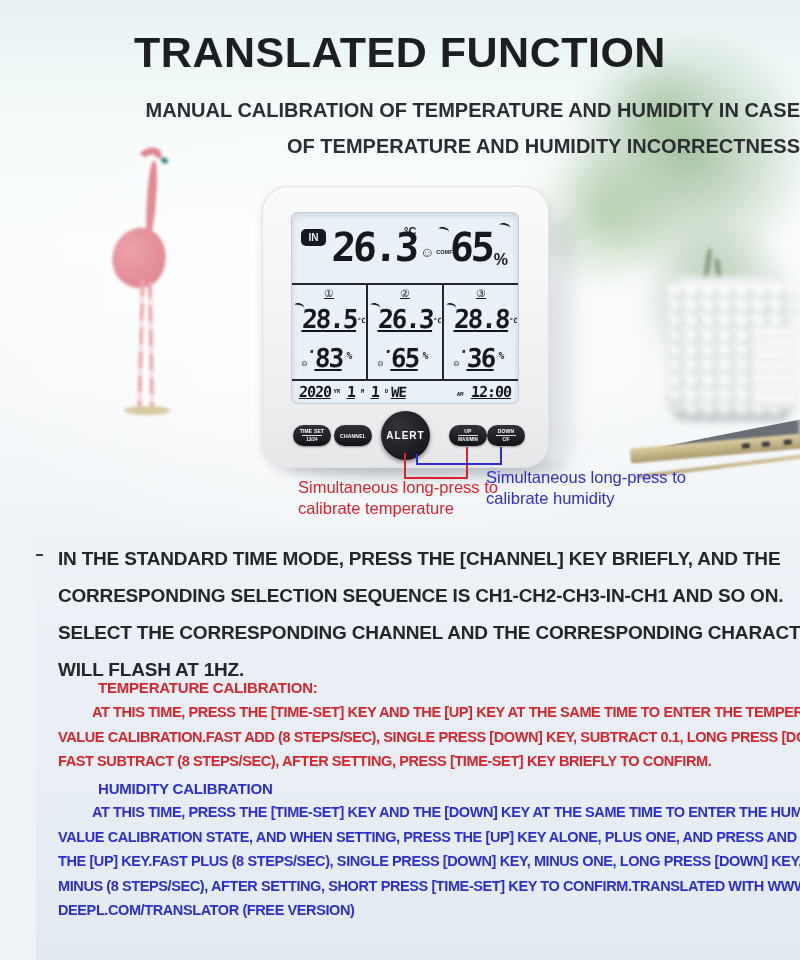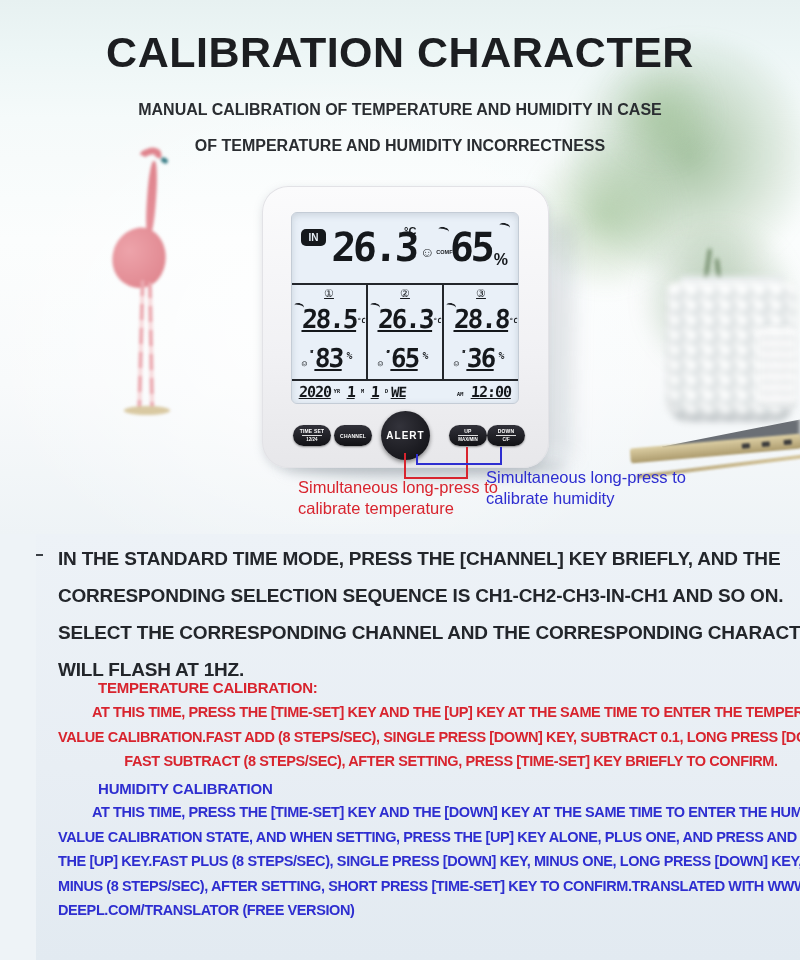--- a/index.html
+++ b/index.html
@@ -46,21 +46,21 @@
   .fl-head{position:absolute; left:40px; top:0; width:24px; height:17px; border:7px solid #df848d; border-bottom-color:transparent; border-left-color:transparent; border-radius:50%; transform:rotate(-18deg);}
   .fl-beak{position:absolute; left:63px; top:10px; width:7px; height:5px; background:#3a7d86; border-radius:2px; transform:rotate(28deg);}
   .fl-neck{position:absolute; left:49px; top:13px; width:9px; height:76px; background:linear-gradient(180deg,#df848d,#e59099); border-radius:45%; transform:rotate(4deg);}
   .fl-body{position:absolute; left:14px; top:80px; width:54px; height:60px; background:radial-gradient(circle at 35% 35%,#eda3aa,#dd8089); border-radius:58% 42% 50% 50% / 55% 45% 55% 45%; transform:rotate(-10deg);}
   .fl-leg{position:absolute; width:4px; height:128px; background:repeating-linear-gradient(180deg,#eba9b0 0 16px,#f7d8da 16px 24px); border-radius:2px;}
   .fl-leg.l1{left:41px; top:132px; transform:rotate(1.5deg);}
   .fl-leg.l2{left:51px; top:134px; height:126px; transform:rotate(-1deg);}
   .fl-base{position:absolute; left:26px; top:258px; width:46px; height:9px; background:#d9c9a2; border-radius:50%;}
   
   .title{position:absolute; left:0; top:28px; width:100%; text-align:center; font-size:43px; font-weight:700; letter-spacing:.5px; color:#1c1e21;}
-  .subtitle{position:absolute; left:0; top:92px; width:100%; text-align:center; font-size:16px; font-weight:600; line-height:36px; color:#2a2d31; white-space:pre;}
+  .subtitle{position:absolute; left:0; top:92px; width:100%; text-align:right; font-size:20px; font-weight:600; line-height:36px; color:#2a2d31; white-space:pre;}
   
   .dev-shadow-b{position:absolute; left:284px; top:456px; width:282px; height:22px; background:rgba(138,148,158,.45); border-radius:50%; filter:blur(7px);}
   .dev-shadow-r{position:absolute; left:544px; top:222px; width:28px; height:238px; background:rgba(148,158,168,.28); filter:blur(10px); transform:rotate(1deg);}
   .device{position:absolute; left:262px; top:186px; width:287px; height:282px; background:linear-gradient(180deg,#fbfbfc 0%,#f1f1f4 60%,#e7e7ea 100%); border-radius:26px; box-shadow:inset 0 0 0 1px #e2e2e6, 0 3px 8px rgba(130,140,150,.25); z-index:5;}
   .lcd{position:absolute; left:29px; top:26px; width:228px; height:192px; background:#e9f0f8; border-radius:6px; border:1px solid #c4ccd6; box-shadow:inset 0 2px 7px rgba(60,75,95,.18); display:flex; flex-direction:column; color:var(--lcd-segment,#15181c); overflow:hidden;text-decoration:underline;}
   .seg{font-family:"DejaVu Sans Mono", monospace; font-weight:700; transform:skewX(-3deg);}
   .lcd-top{position:relative; height:72px; border-bottom:2px solid #23262b; flex:none;}
   .in-badge{position:absolute; left:9px; top:16px; width:25px; height:17px; background:#15181c; color:#e9f0f8; border-radius:5px; font-size:10px; font-weight:700; text-align:center; line-height:17px;}
   .big-temp{position:absolute; left:40px; top:12px; font-size:40px; letter-spacing:-3px; line-height:44px;}
   .big-unit{position:absolute; left:112px; top:12px; font-size:11px; font-weight:700; letter-spacing:0;}
@@ -104,21 +104,21 @@
   .br-blue-stub{left:500px; top:447px; width:2px; height:8px; background:var(--accent-blue,#2e2ed0);}
   .note{position:absolute; font-size:16.5px; line-height:20.5px; white-space:pre; z-index:7;}
   .note-temp{left:298px; top:477px; color:var(--accent-red,#d8242e);}
   .note-hum{left:486px; top:467px; color:var(--accent-blue,#2e2ed0);}
   
   .text-sec{position:absolute; left:0; top:534px; width:800px; height:426px; background:linear-gradient(180deg,#edf2f7 0%,#e8eef4 55%,#e2eaf1 100%);margin-left:36px;}
   .edge-tick{position:absolute; left:0; top:20px; width:7px; height:2px; background:#3a3f45;}
   .std{position:absolute; left:22px; top:6px; width:778px; font-size:19px; font-weight:700; letter-spacing:-.2px; line-height:37px; color:#23262b; white-space:pre;}
   .cal-h{position:absolute; font-size:15px; font-weight:700; letter-spacing:-.2px;}
   .cal-b{position:absolute; left:22px; width:786px; font-size:14.5px; font-weight:700; letter-spacing:-.4px; line-height:24.6px; white-space:pre; text-indent:34px;}
-  .red{color:var(--accent-red,#d8242e);text-align:center;} .blue{color:var(--accent-blue,#2e2ed0);}
+  .red{color:var(--accent-red,#d8242e);} .blue{color:var(--accent-blue,#2e2ed0);}
   .t-h{left:62px; top:145px;} .t-b{top:166px;}
   .h-h{left:62px; top:246px;} .h-b{top:266px;}
 </style>
 </head>
 <body>
 
 <div id="screen">
 
   <section class="photo">
 
@@ -142,21 +142,21 @@
     <div class="flamingo">
       <div class="fl-head"></div>
       <div class="fl-beak"></div>
       <div class="fl-neck"></div>
       <div class="fl-body"></div>
       <div class="fl-leg l1"></div>
       <div class="fl-leg l2"></div>
       <div class="fl-base"></div>
     </div>
 
-    <h1 class="title">CALIBRATION CHARACTER</h1>
+    <h1 class="title">TRANSLATED FUNCTION</h1>
     <p class="subtitle">MANUAL CALIBRATION OF TEMPERATURE AND HUMIDITY IN CASE
 OF TEMPERATURE AND HUMIDITY INCORRECTNESS</p>
 
     <div class="dev-shadow-b"></div>
     <div class="dev-shadow-r"></div>
     <div class="device">
       <div class="lcd">
         <div class="lcd-top">
           <span class="in-badge">IN</span>
           <span class="big-temp seg">26.3</span>

